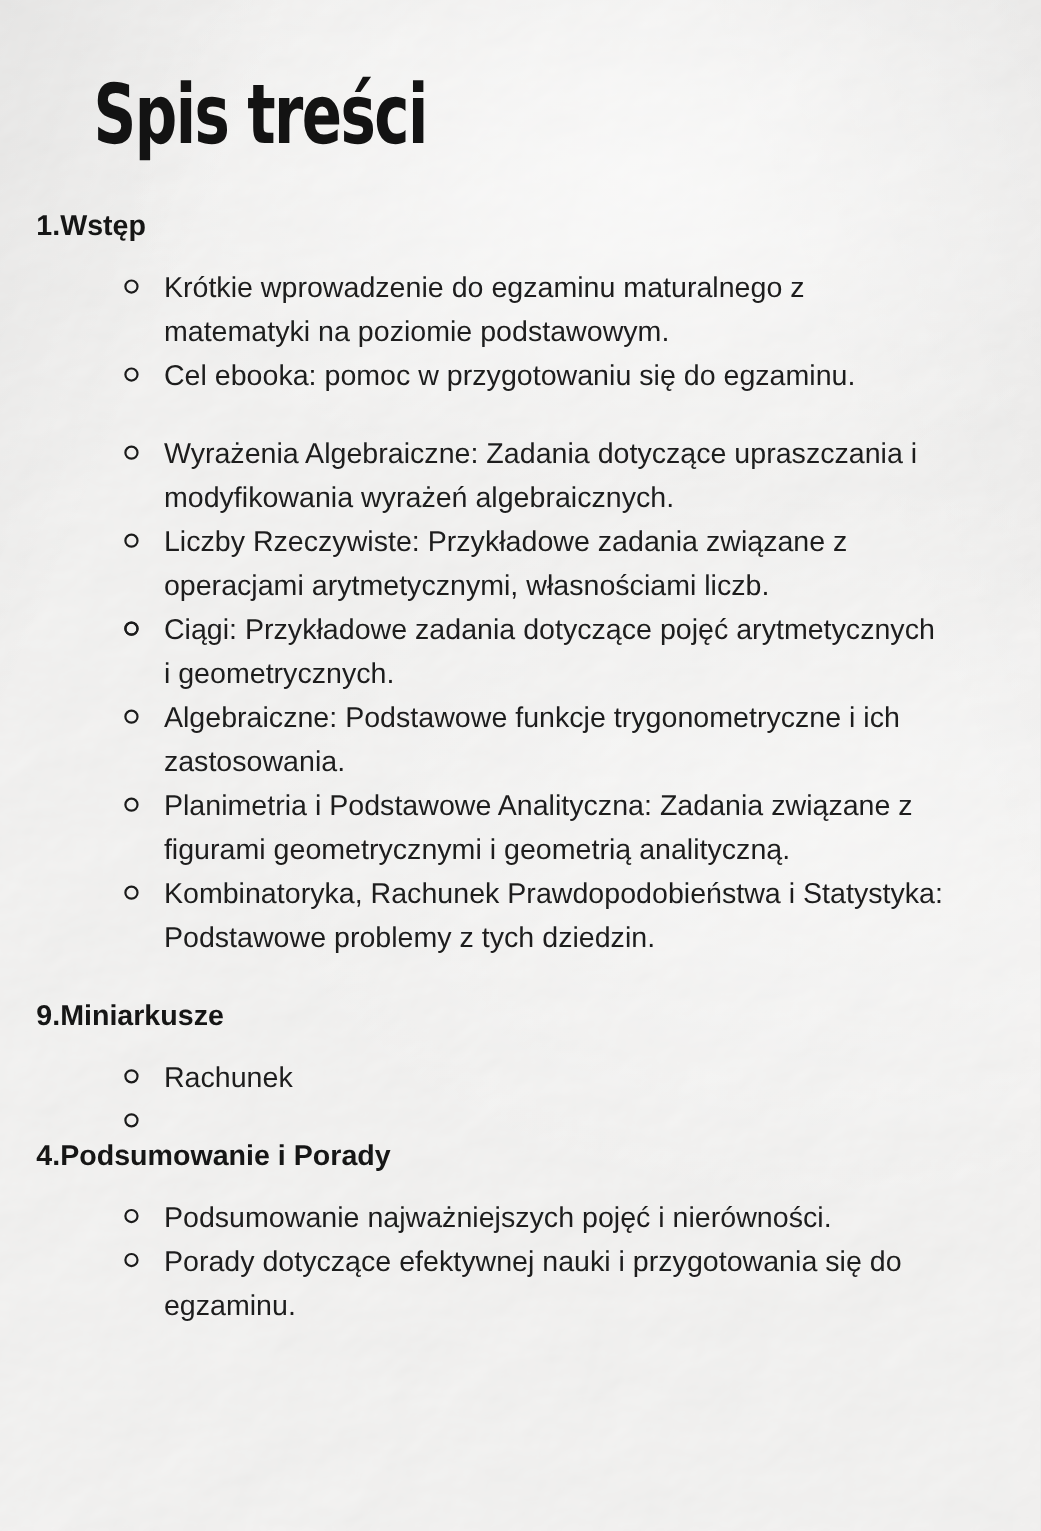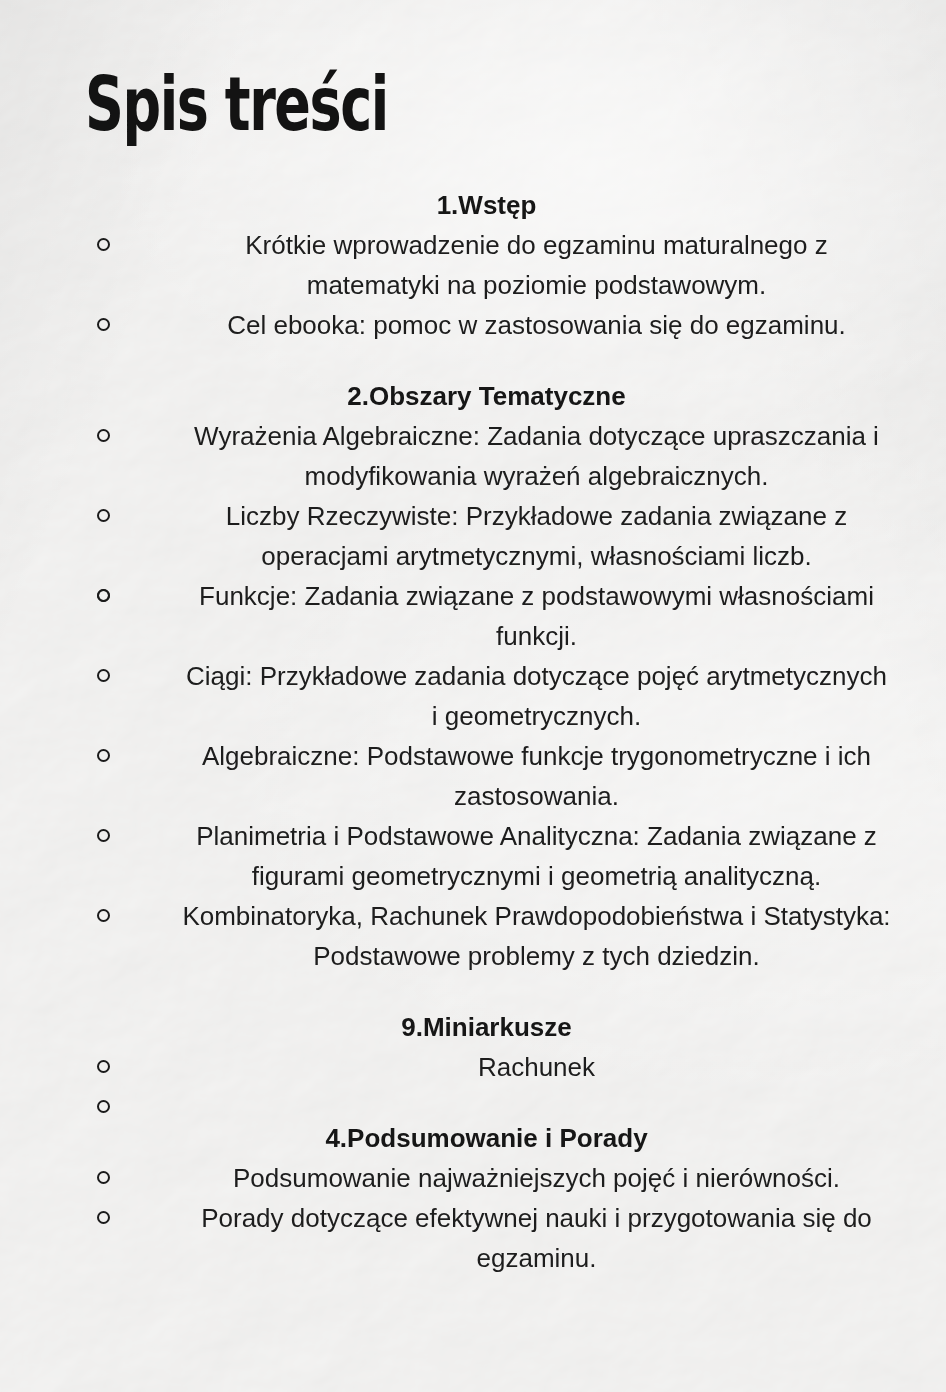--- a/index.html
+++ b/index.html
@@ -44,31 +44,31 @@
     font-family: "DejaVu Sans", sans-serif;
     font-weight: 900;
     font-size: 75px;
     line-height: 1.08;
     letter-spacing: -2px;
     transform: scaleX(0.72);
     transform-origin: left center;
     color: #131313;
     white-space: nowrap;
   }
-  .toc-section { margin: 0; text-align: center; }
+  .toc-section { margin: 0; }
   .toc-section + .toc-section { margin-top: 31px; }
   .section-heading {
     margin: 0;
     font-size: 26px;
     line-height: 40px;
     font-weight: 700;
     color: #161616;
   }
   ul.section-items {
-    margin: 0;
+    margin: 16px;
     padding: 0;
     list-style: none;
   }
   li.toc-item {
     position: relative;
     padding-left: 100px;
     font-size: 26px;
     line-height: 40px;
     color: #1d1d1d;
   }
@@ -108,49 +108,43 @@
     <h2 class="section-heading">1.Wstęp</h2>
     <ul class="section-items">
   <li class="toc-item">
     <span class="bullet"></span>
     <span class="item-text">Krótkie wprowadzenie do egzaminu maturalnego z
 matematyki na poziomie podstawowym.</span>
   </li>
 
   <li class="toc-item">
     <span class="bullet"></span>
-    <span class="item-text">Cel ebooka: pomoc w zastosowania się do egzaminu.</span>
-  </li>
-</ul>
-  </section>
-
-  <section class="toc-section">
-    <h2 class="section-heading">2.Obszary Tematyczne</h2>
+    <span class="item-text">Cel ebooka: pomoc w przygotowaniu się do egzaminu.</span>
+  </li>
+</ul>
+  </section>
+
+  <section class="toc-section">
     <ul class="section-items">
   <li class="toc-item">
     <span class="bullet"></span>
     <span class="item-text">Wyrażenia Algebraiczne: Zadania dotyczące upraszczania i
 modyfikowania wyrażeń algebraicznych.</span>
   </li>
 
   <li class="toc-item">
     <span class="bullet"></span>
     <span class="item-text">Liczby Rzeczywiste: Przykładowe zadania związane z
 operacjami arytmetycznymi, własnościami liczb.</span>
   </li>
 
   <li class="toc-item">
     <span class="bullet"></span>
   </li>
 
-  <li class="toc-item">
-    <span class="bullet"></span>
-    <span class="item-text">Funkcje: Zadania związane z podstawowymi własnościami
-funkcji.</span>
-  </li>
 
   <li class="toc-item">
     <span class="bullet"></span>
     <span class="item-text">Ciągi: Przykładowe zadania dotyczące pojęć arytmetycznych
 i geometrycznych.</span>
   </li>
 
   <li class="toc-item">
     <span class="bullet"></span>
     <span class="item-text">Algebraiczne: Podstawowe funkcje trygonometryczne i ich

